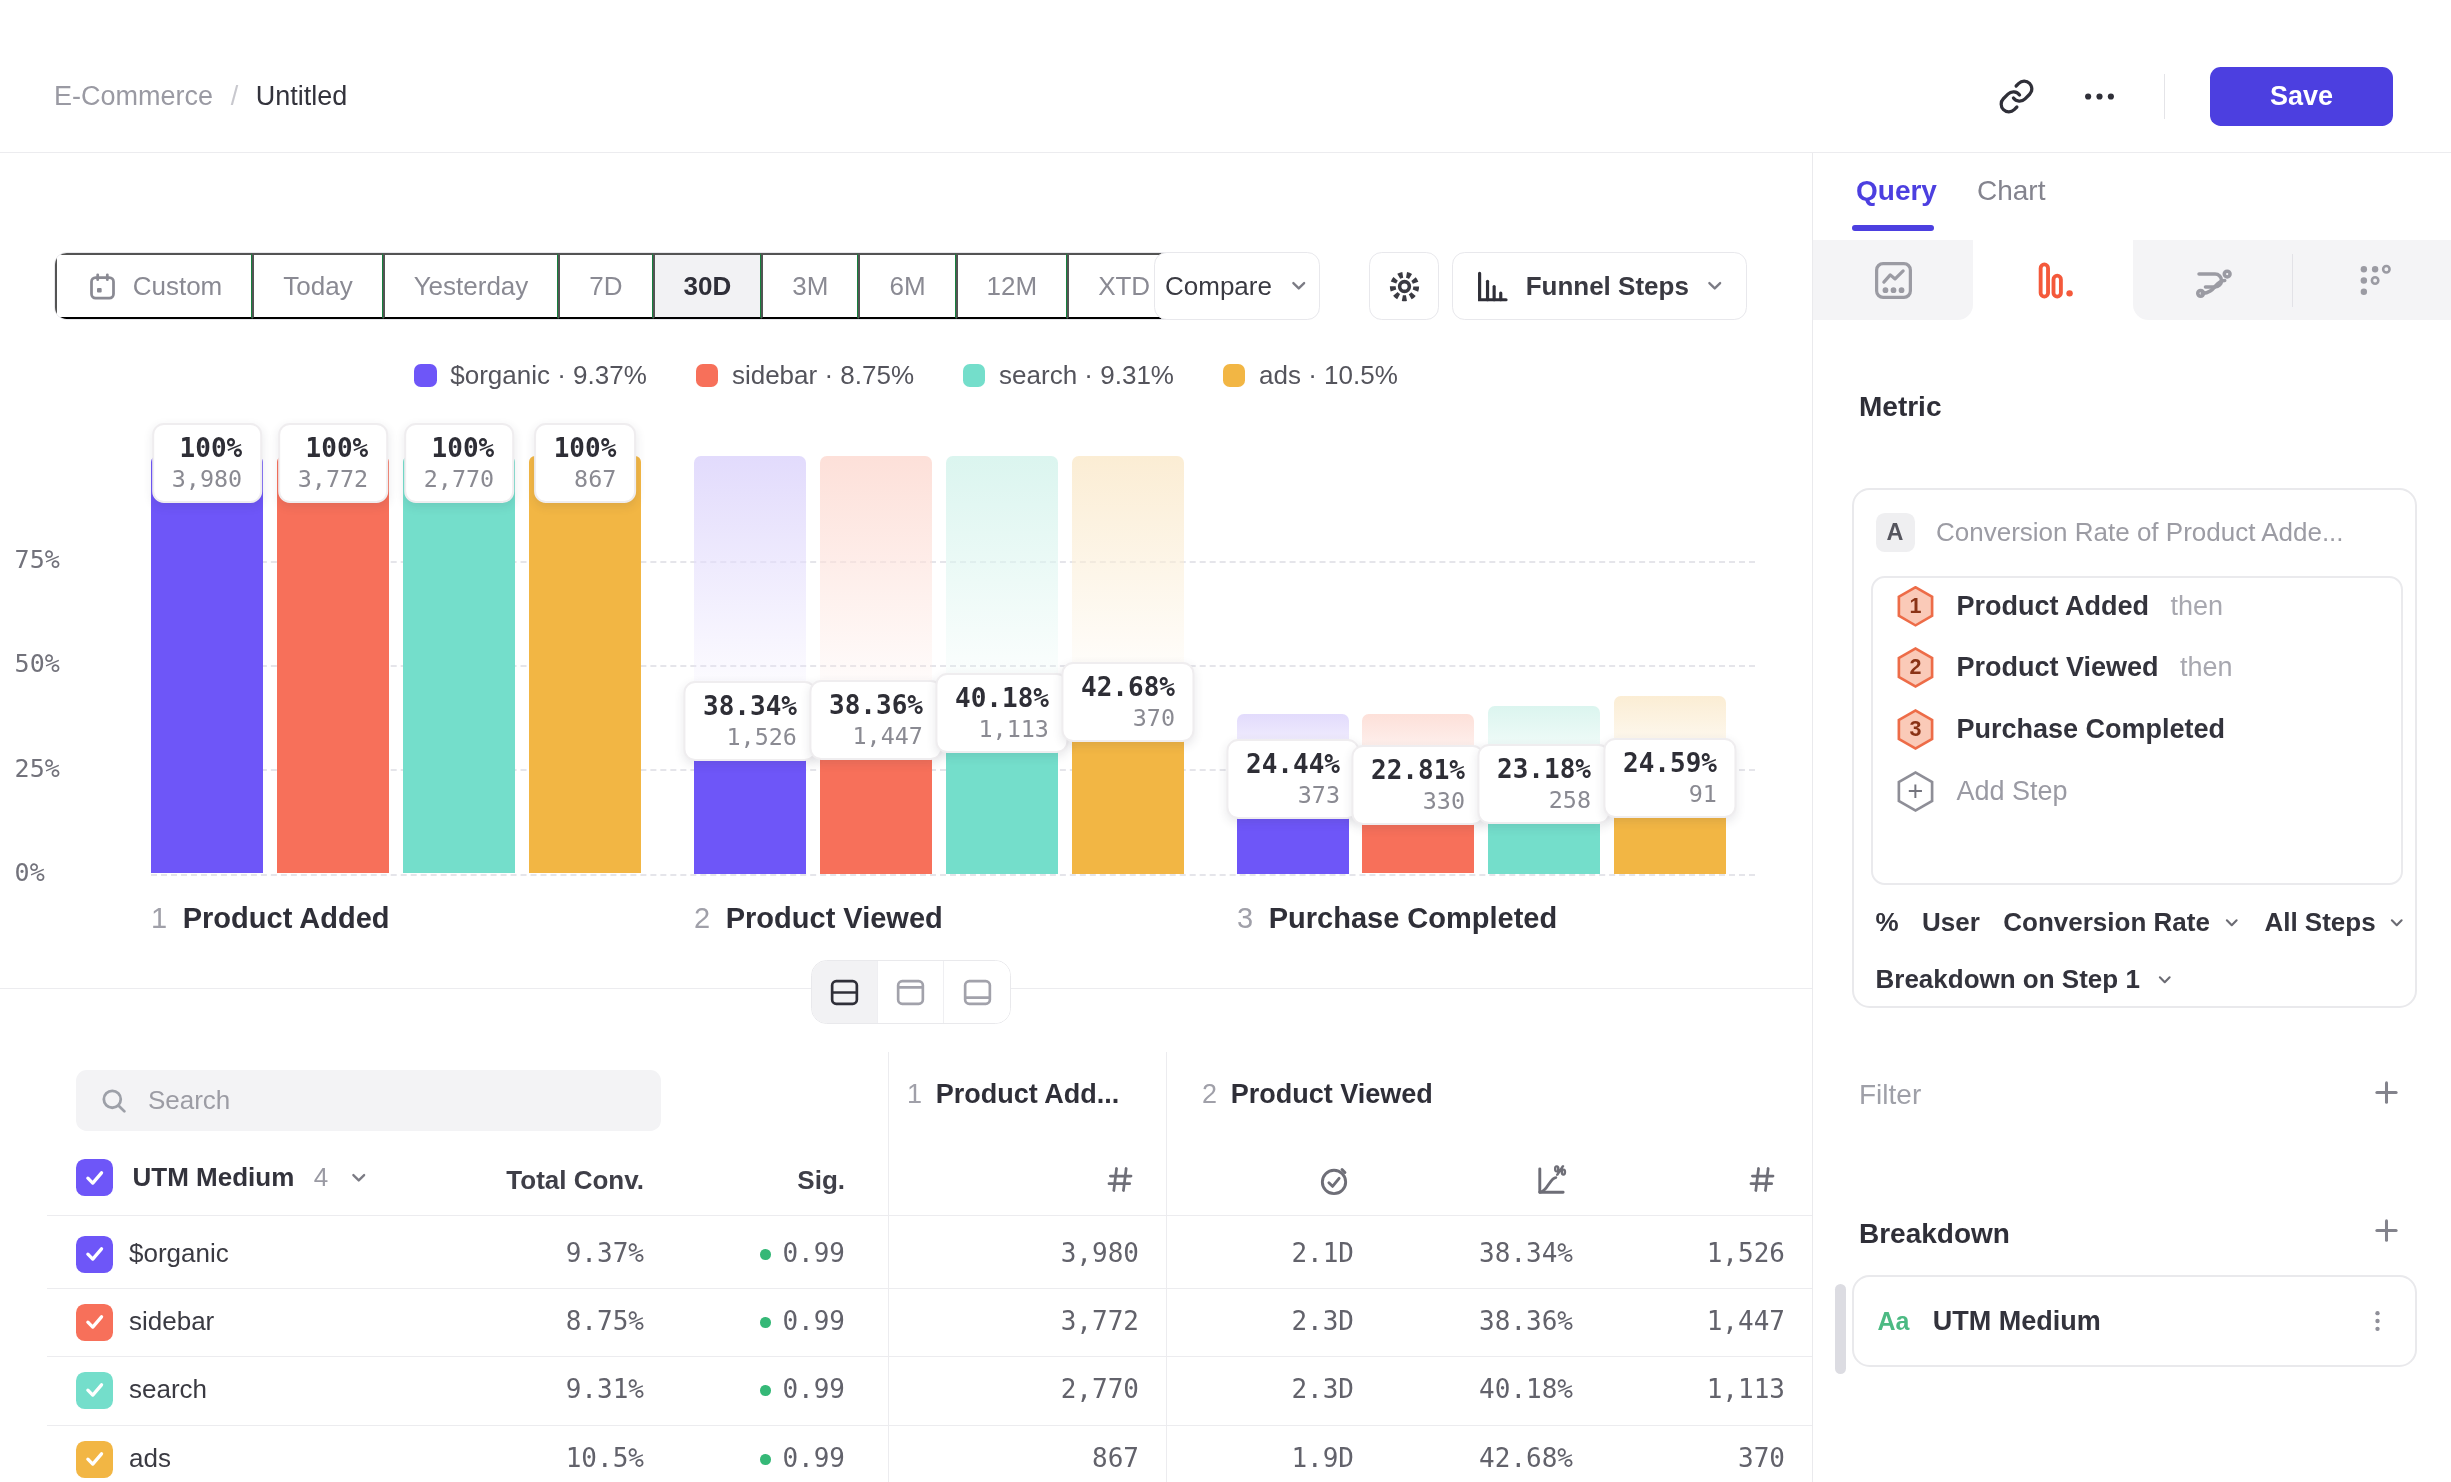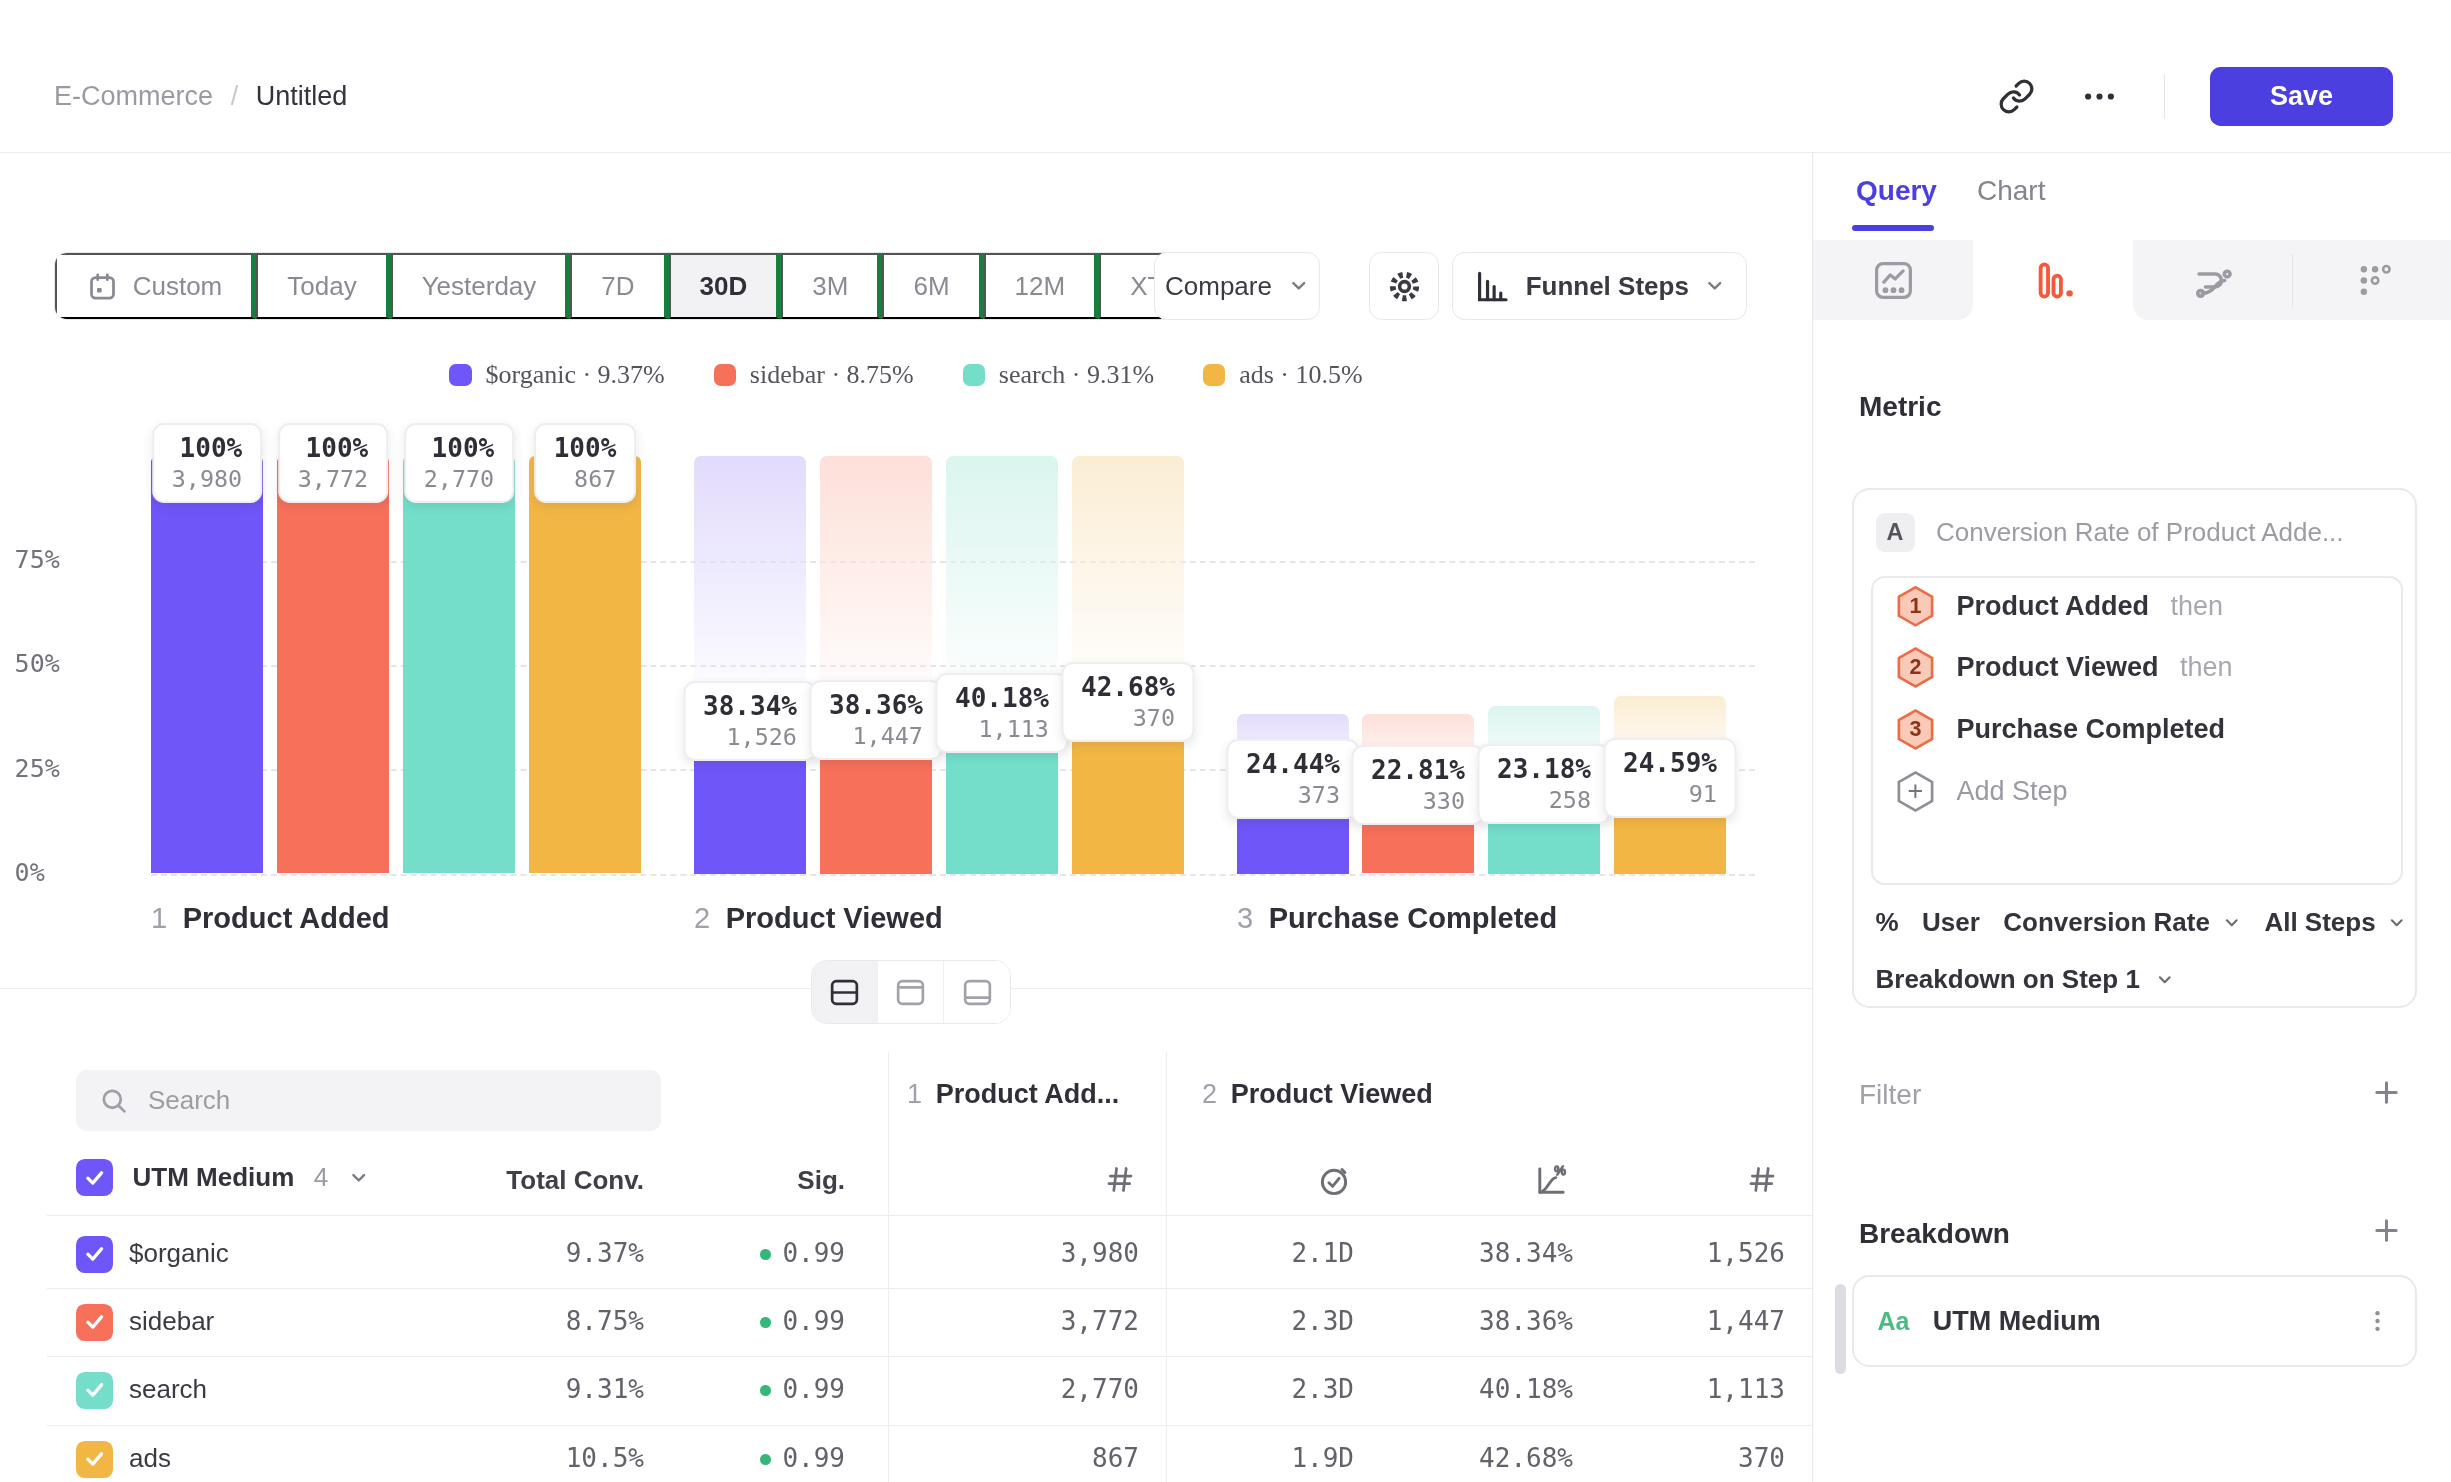--- a/index.html
+++ b/index.html
@@ -17,26 +17,26 @@
   .crumb-root{color:var(--gray);}
   .crumb-sep{color:#C8C8CE;}
   .crumb-cur{color:#33333C; font-weight:500;}
   .top-actions{position:absolute; right:59px; display:flex; align-items:center; gap:45px;}
   .icon-btn{background:none; border:none; cursor:pointer; display:flex; align-items:center; justify-content:center;}
   .vdiv{width:1px; height:45px; background:#E4E4E8;}
   .save-btn{width:183px; height:59px; border-radius:10.7px; background:var(--accent); color:#fff; font-size:27px; font-weight:600; border:none; font-family:inherit;}
   
   .main{position:absolute; left:0; top:113px; width:1812px; height:1369px;}
   .seg-group{position:absolute; left:54px; top:99px; height:68px; display:flex; border:1px solid var(--border); border-radius:12.7px; overflow:hidden; background:#fff;}
-  .seg{display:flex; align-items:center; gap:13.7px; padding:0 29px; font-size:26px; color:#8A8A93; border-right:5px solid #15803d; background:#fff; cursor:pointer; white-space:nowrap;}
+  .seg{display:flex; align-items:center; gap:13.7px; padding:0 29px; font-size:26px; color:#8A8A93; border-right:1px solid #15803d; background:#fff; cursor:pointer; white-space:nowrap;}
   .seg:last-child{border-right:none;}
   .seg.sel{background:#F2F2F4; color:#2F2F38; font-weight:600;}
   .tool-btn{position:absolute; top:99px; height:68px; border:1px solid var(--border); border-radius:12.7px; background:#fff; display:flex; align-items:center; justify-content:center; gap:15.6px; font-size:26px; color:#3A3A42; font-family:inherit; cursor:pointer;}
   
-  .legend{position:absolute; left:0; top:207px; width:1812px; display:flex; justify-content:center; gap:49px;font-family:Liberation Serif, serif;}
+  .legend{position:absolute; left:0; top:207px; width:1812px; display:flex; justify-content:center; gap:49px;}
   .leg-item{display:flex; align-items:center; gap:13.7px; font-size:26px; color:#54545C;}
   .swatch{width:22.4px; height:22.4px; border-radius:6.8px;}
   
   .grid-line{position:absolute; left:151px; width:1604px; border-top:2px dashed #E5E5EA;}
   .ytick{position:absolute; width:93px; text-align:left; font-size:25px; color:#72727B;}
   .bar{position:absolute; width:112px;}
   .bar.solid{border-radius:5.9px 5.9px 0 0;}
   .bar.faded{border-radius:6.8px 6.8px 0 0;}
   .bar-label{position:absolute; transform:translateX(-50%); background:#fff; border:2px solid #EFEDEF; border-radius:11.7px; box-shadow:0 3.9px 9.8px rgba(45,45,70,.10); padding:7.8px 17.6px; text-align:center; z-index:5; white-space:nowrap;}
   .bar-label .pct{font-size:26px; font-weight:700; color:#2E2E36;}

